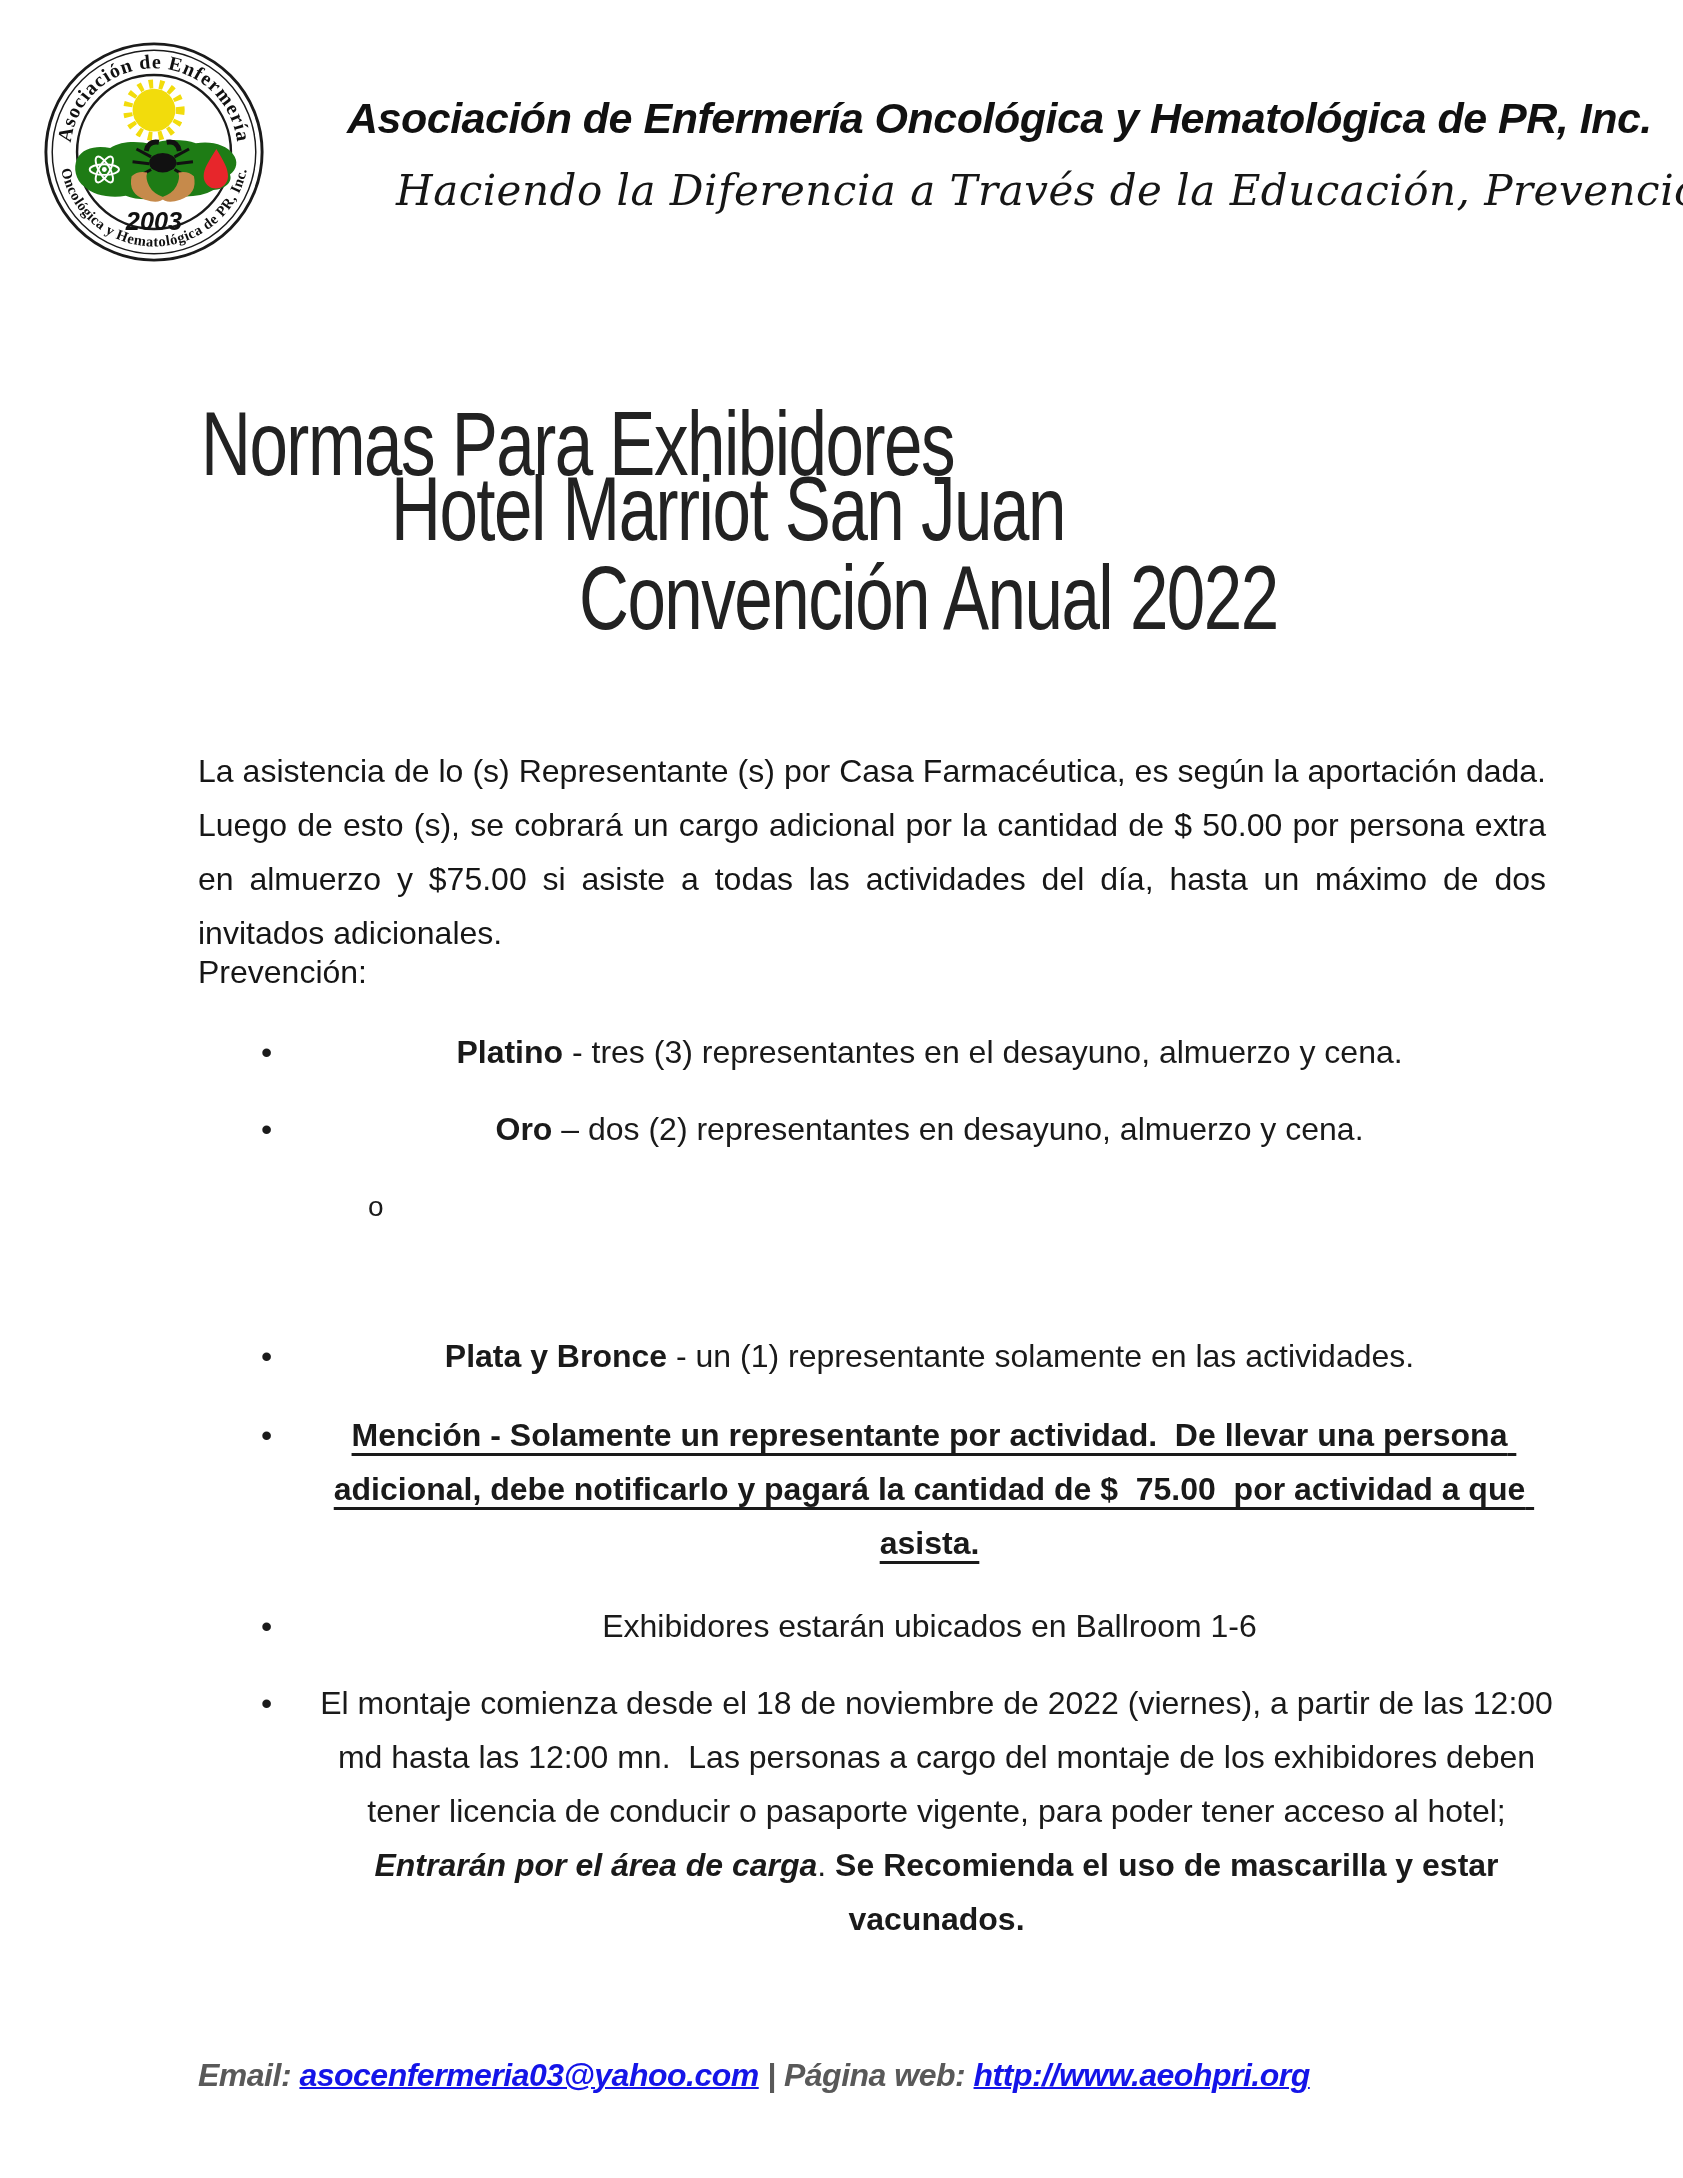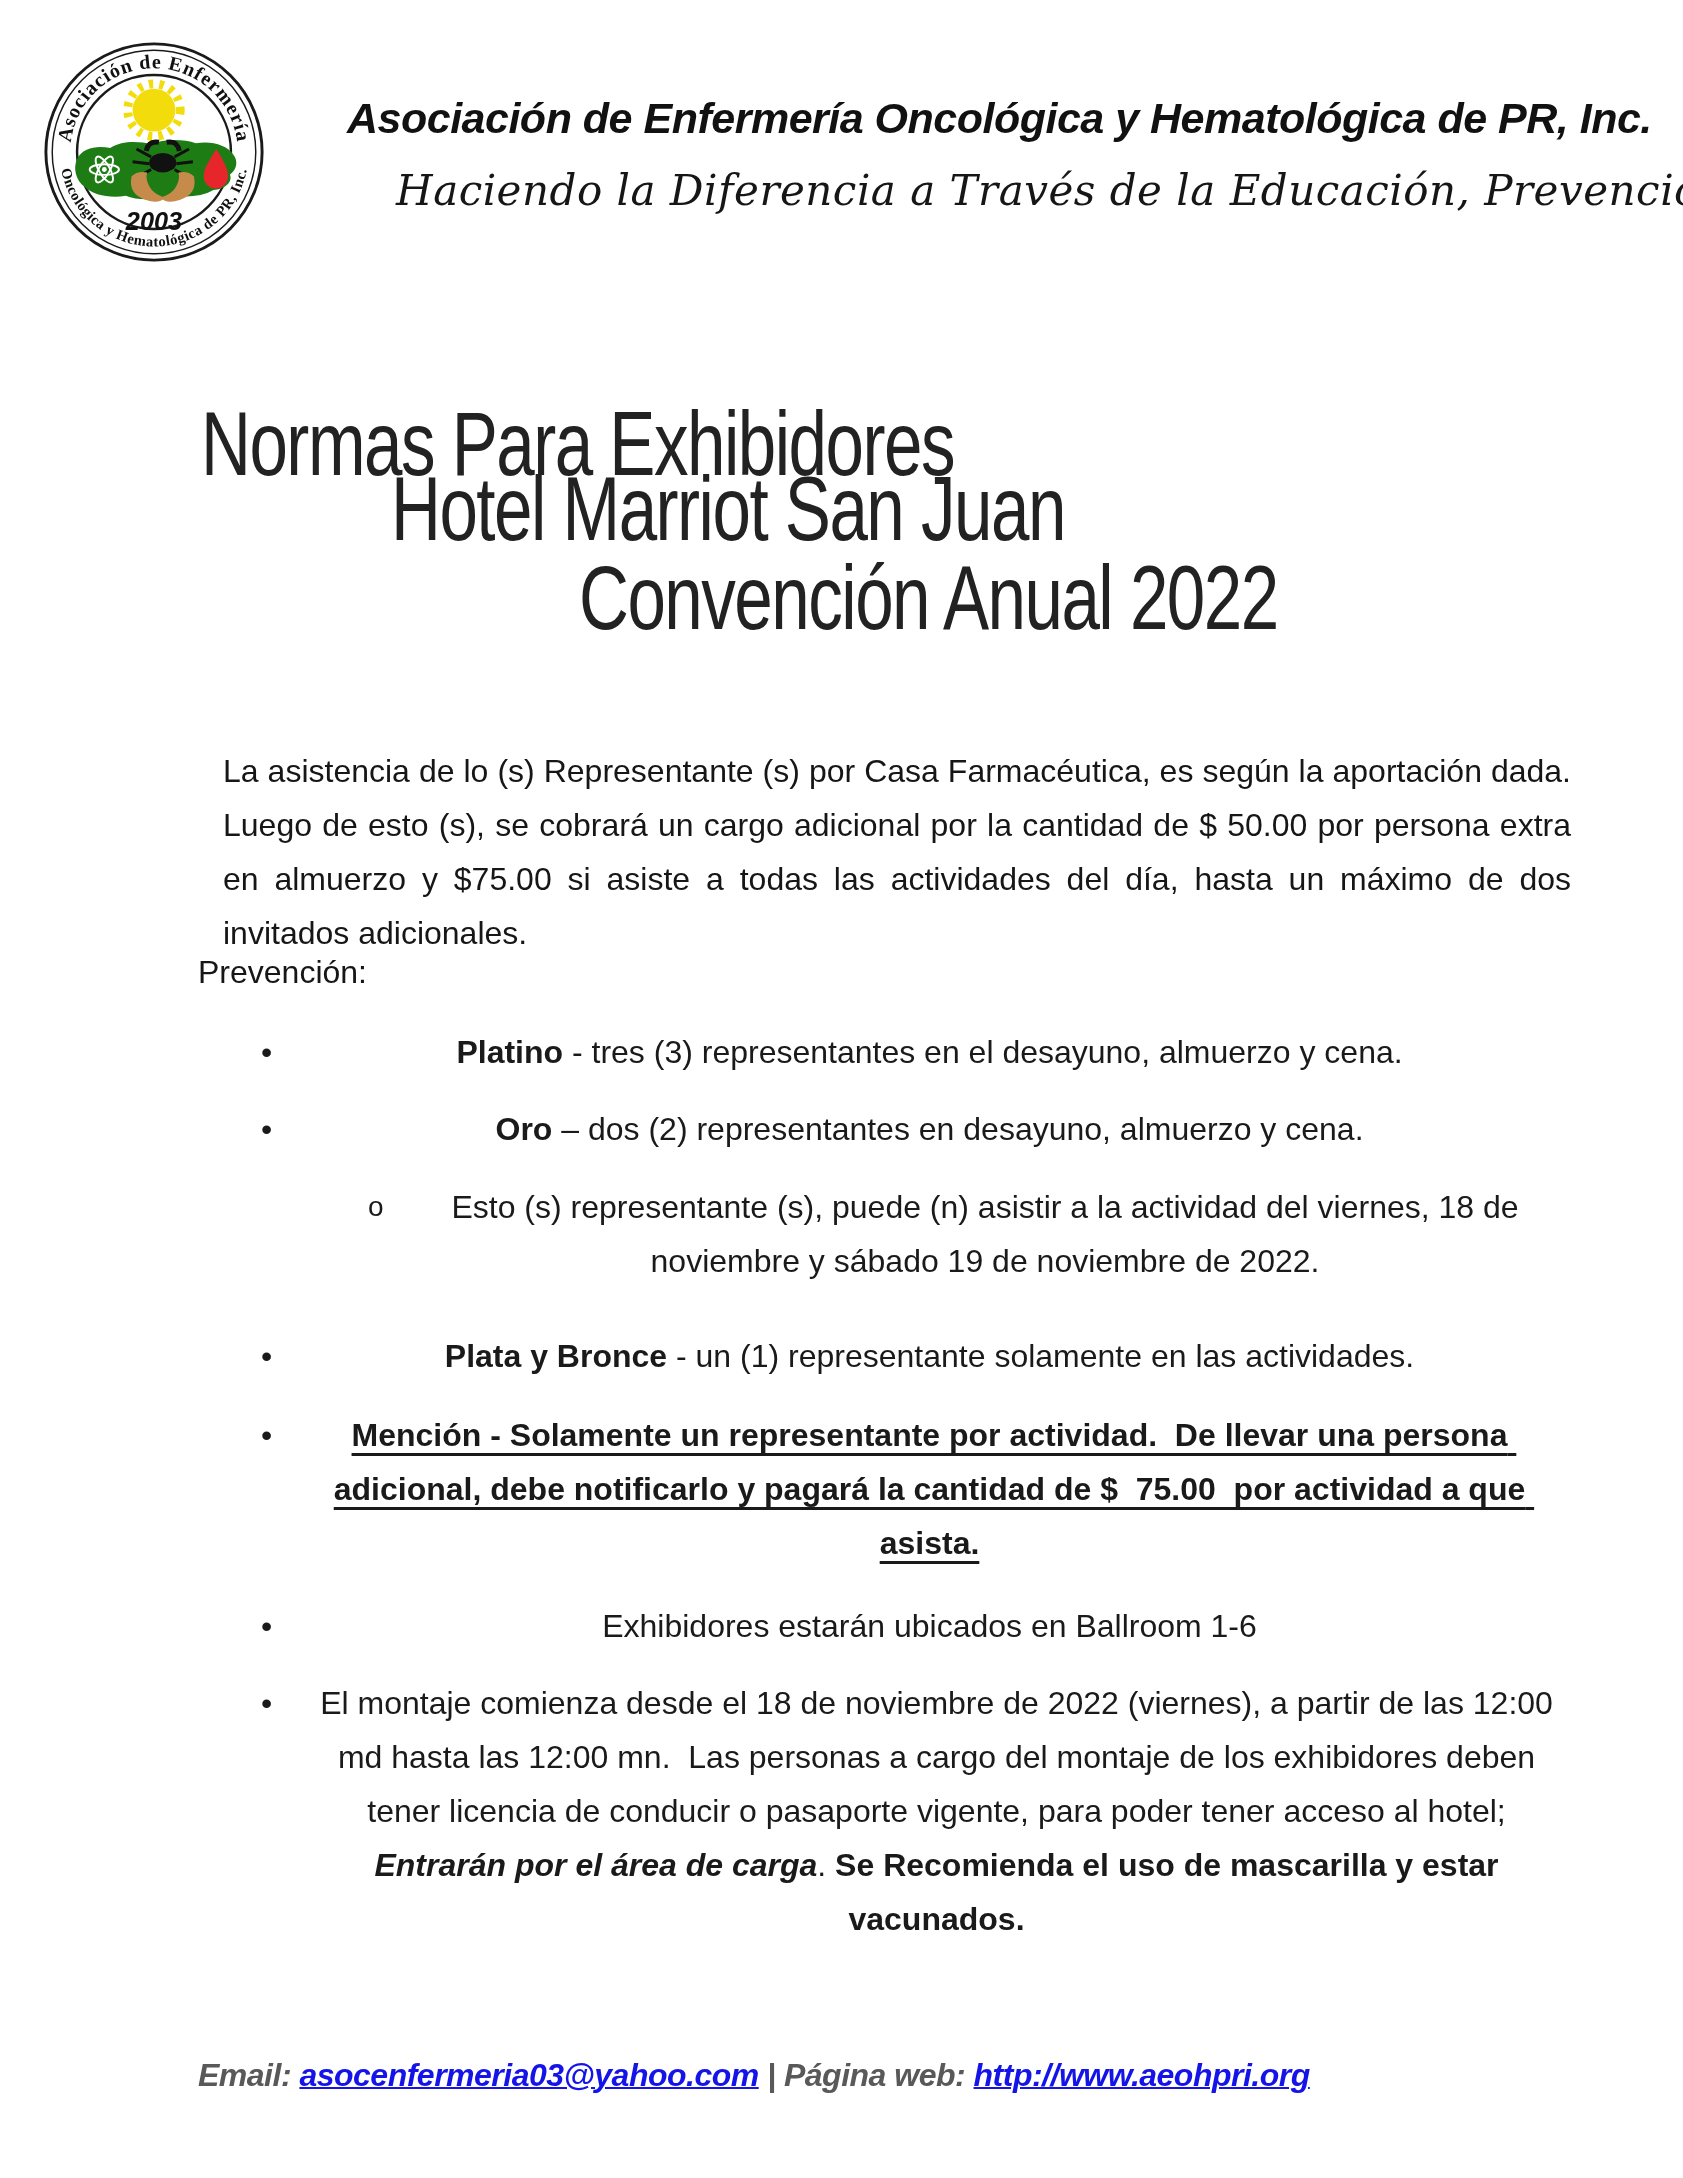--- a/index.html
+++ b/index.html
@@ -22,21 +22,21 @@
   
   .doc-title { position:absolute; white-space:nowrap; font-size:91px; font-weight:300;
     color:#222; line-height:99px; }
   .doc-title > span { display:inline-block; transform:scaleX(0.76); transform-origin:0 50%; letter-spacing:-2px; }
   #title1 { left:201px; top:362px;margin-top:32px; }
   #title2 { left:391px; top:459px; }
   #title3 { left:579px; top:548px; }
   
   .textblock { position:absolute; left:198px; width:1348px; font-size:32px; line-height:54px;
     white-space:pre-wrap; color:#161616; }
-  .justify { text-align:justify;margin-left:25px; }
+  .justify { text-align:justify; }
   #intro { top:744px; }
   #aportacion { top:945px; }
   .bullet { position:absolute; left:198px; width:1348px; font-size:32px; line-height:54px; }
   .bullet .marker { position:absolute; left:63px; top:0; font-size:32px; }
   .bullet .btext { margin-left:115px; white-space:pre-wrap;text-align:center; }
   .bullet.sub .marker { left:170px; font-size:28px; }
   .bullet.sub .btext { margin-left:213px; width:1148px; }
   #b-platino { top:1025px; } #b-oro { top:1102px; } #b-oro-sub { top:1180px; }
   #b-plata { top:1329px; } #b-mencion { top:1408px; } #b-ubicacion { top:1599px; }
   #b-montaje { top:1676px; }
@@ -126,21 +126,20 @@
     <div class="btext"><span class="term">Platino</span><span> - tres (3) representantes en el desayuno, almuerzo y cena.</span></div>
   </div>
 
   <div class="bullet" id="b-oro">
     <span class="marker">•</span>
     <div class="btext"><span class="term">Oro</span><span> – dos (2) representantes en desayuno, almuerzo y cena.</span></div>
   </div>
 
   <div class="bullet sub" id="b-oro-sub">
     <span class="marker">o</span>
-    <div class="btext">Esto (s) representante (s), puede (n) asistir a la actividad del viernes, 18 de noviembre y sábado 19 de noviembre de 2022.</div>
   </div>
 
   <div class="bullet" id="b-plata">
     <span class="marker">•</span>
     <div class="btext"><span class="term">Plata y Bronce</span><span> - un (1) representante solamente en las actividades.</span></div>
   </div>
 
   <div class="bullet" id="b-mencion">
     <span class="marker">•</span>
     <div class="btext bold-underline">Mención - Solamente un representante por actividad.  De llevar una persona adicional, debe notificarlo y pagará la cantidad de $  75.00  por actividad a que asista.</div>

